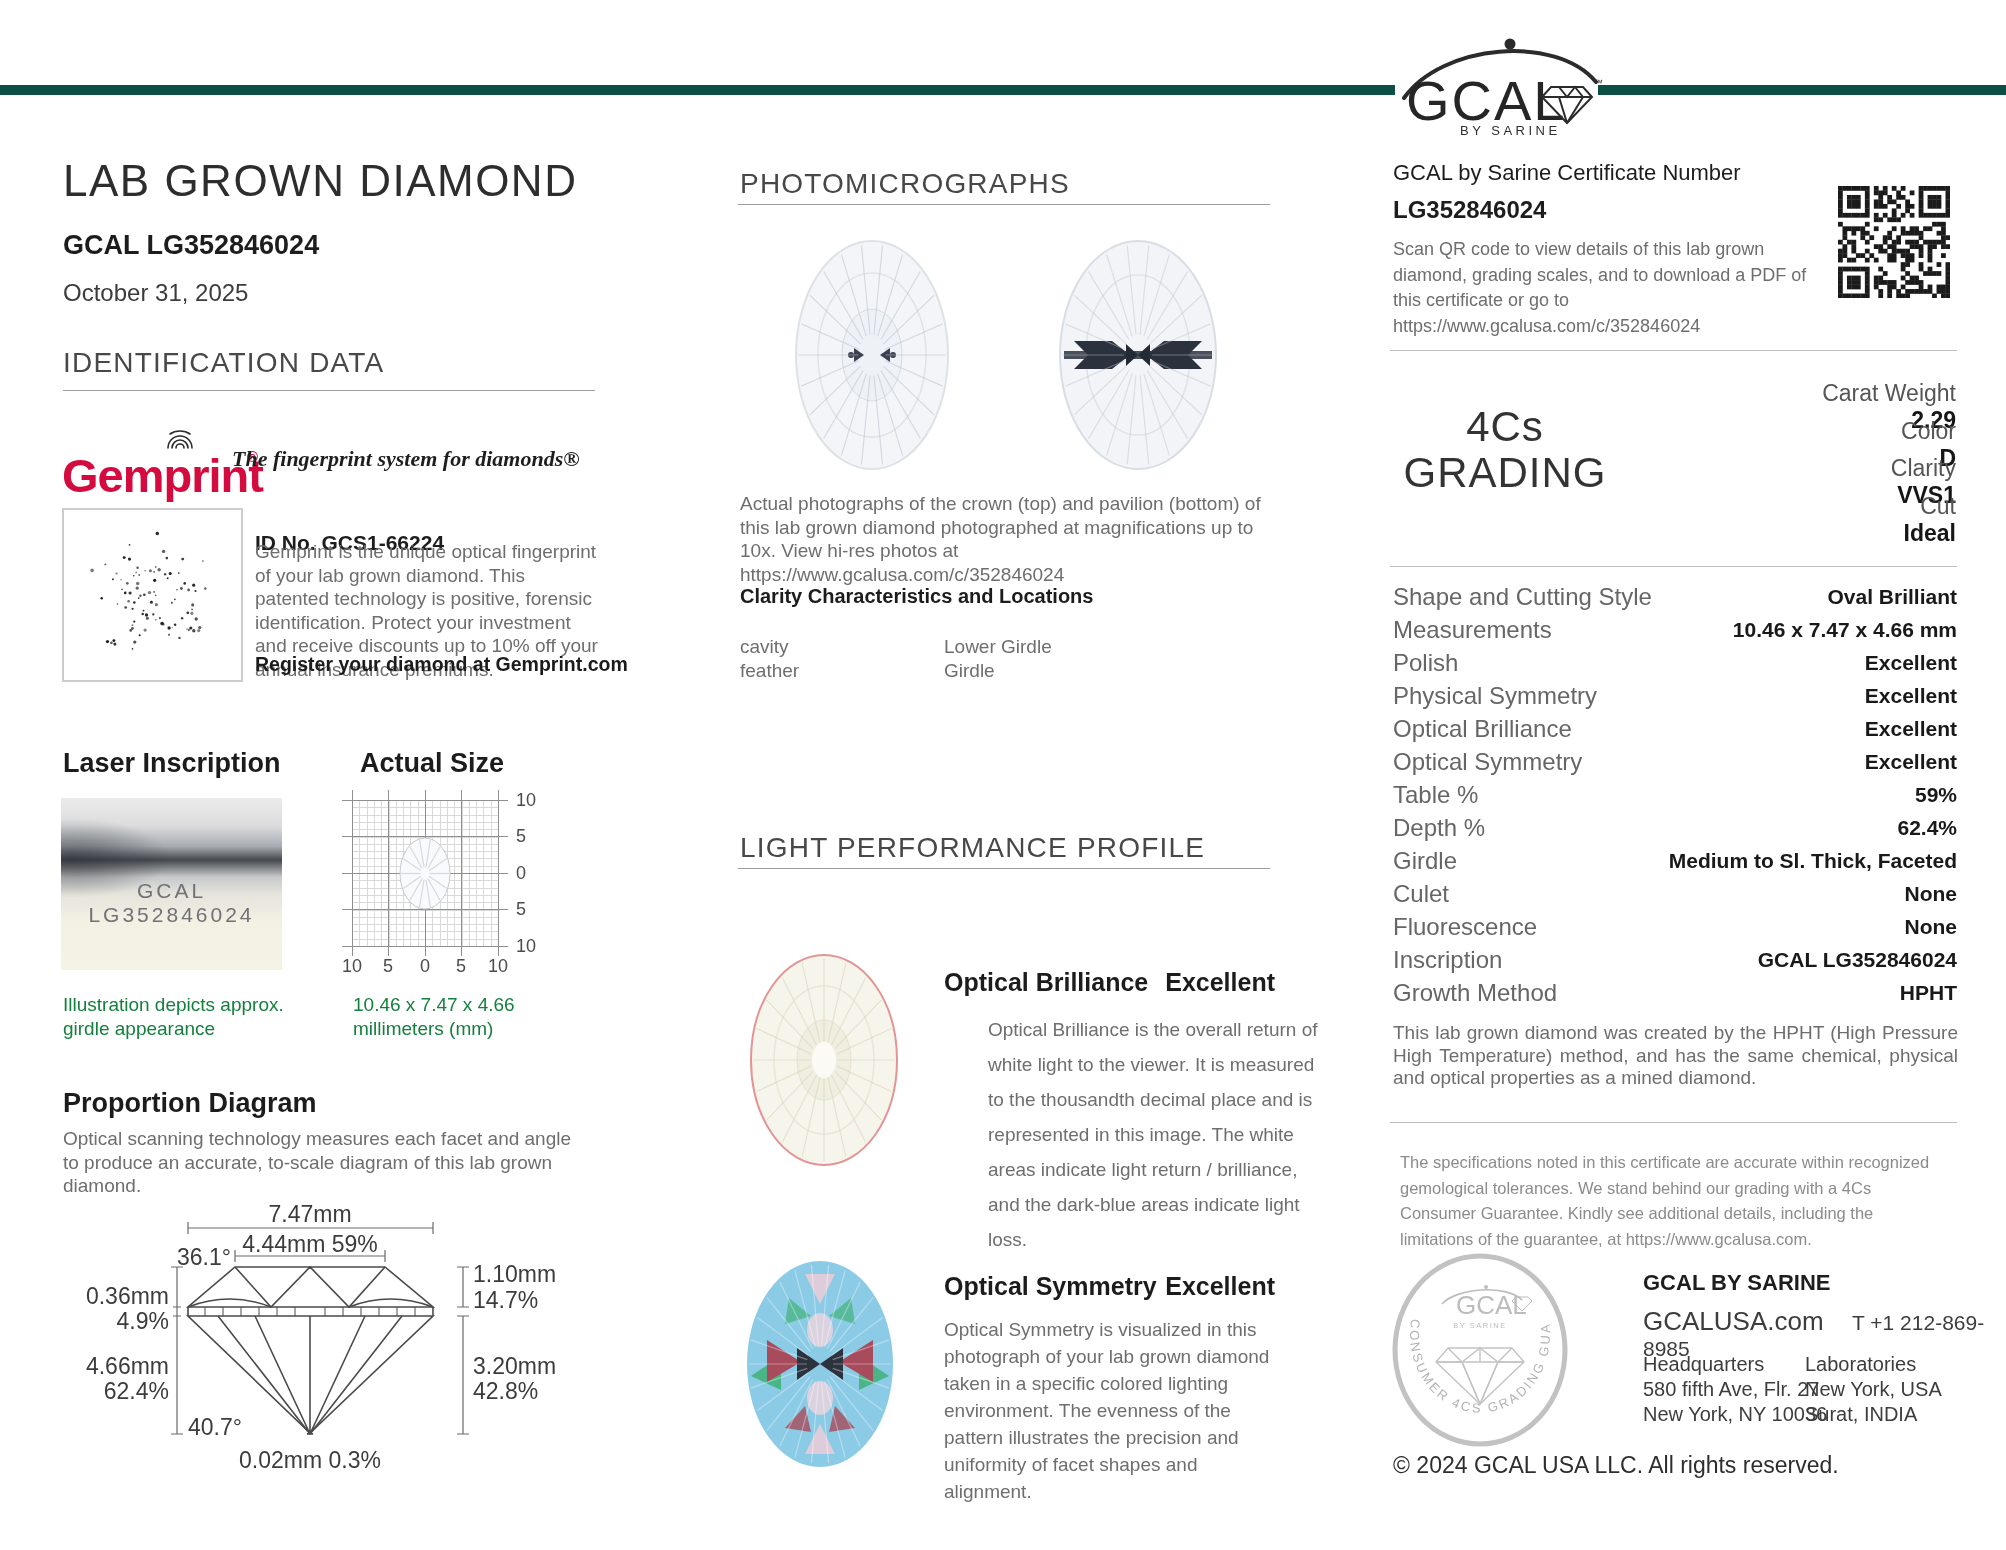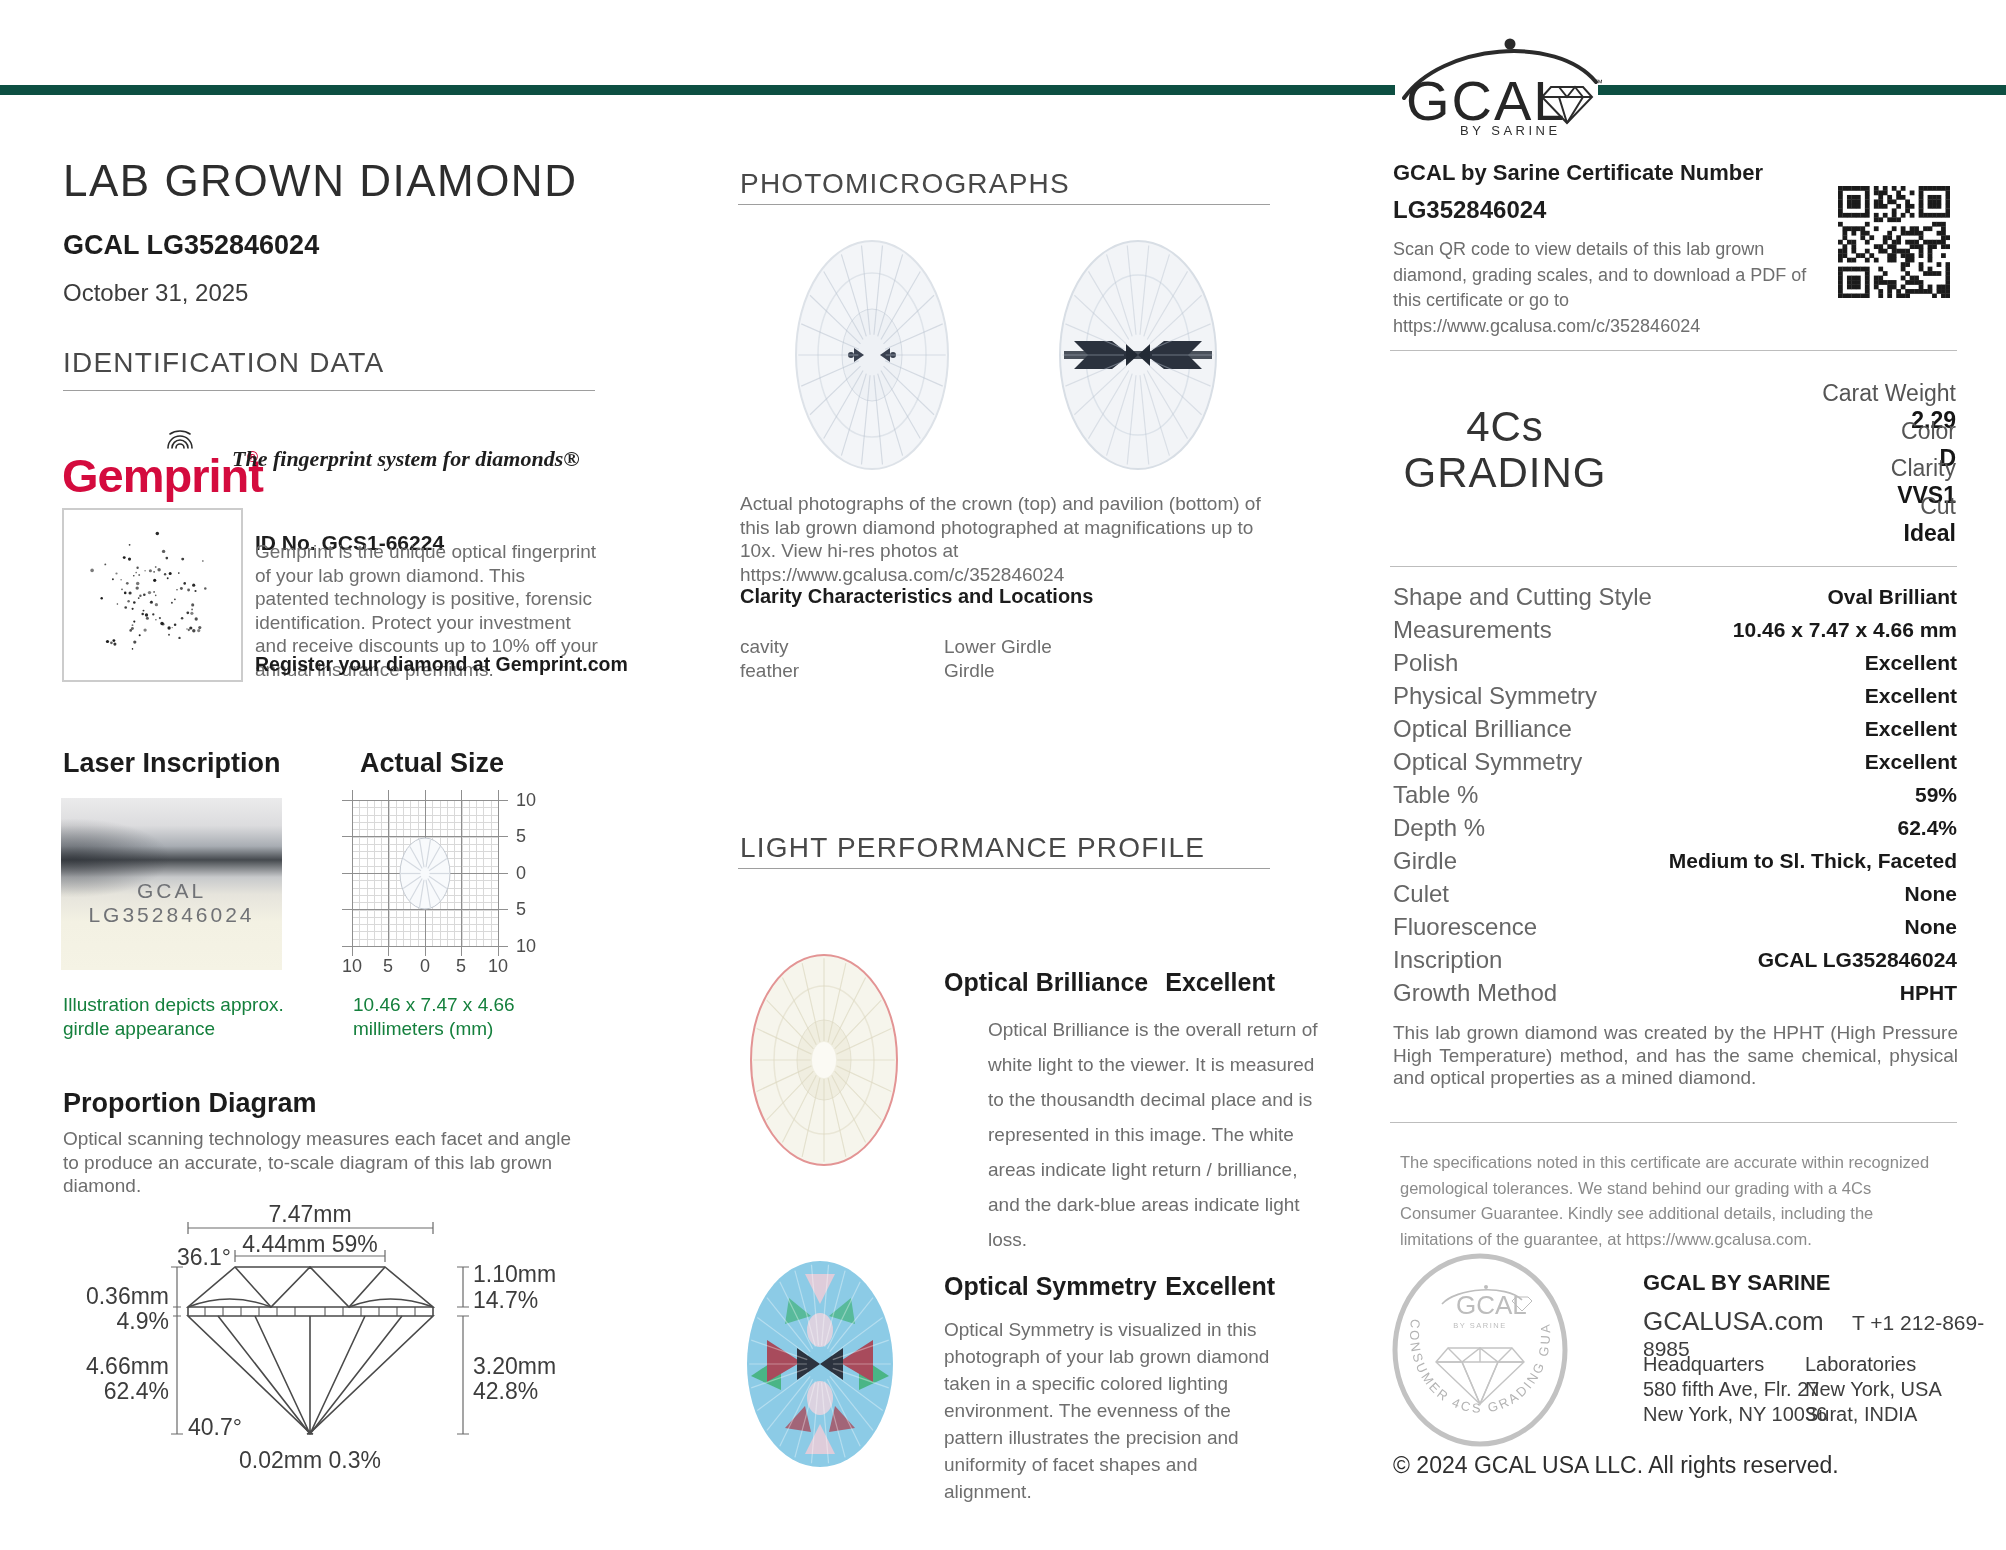--- a/index.html
+++ b/index.html
@@ -18,21 +18,21 @@
   .gemprint{font-size:47px;font-weight:800;color:#d40b3e;letter-spacing:-1px;}
   .tagline{font-family:"Liberation Serif",serif;font-style:italic;font-weight:600;font-size:22px;color:#1e1e1e;}
   .scatterbox{border:2px solid #cccccc;background:#fff;}
   .laser{background:linear-gradient(180deg,#ebebec 0%,#dcdcde 16%,#a8adb3 28%,#45494e 36%,#c7c9cb 46%,#e6e4dc 56%,#f3f1e3 72%,#f5f3e5 100%);overflow:hidden;}
   .laser-txt{font-size:21px;letter-spacing:3px;color:#707276;width:100%;text-align:center;top:47%;}
   .gridminor{background-image:repeating-linear-gradient(to bottom,#d9d9d9 0 1px,transparent 1px 7.3px),repeating-linear-gradient(to right,#d9d9d9 0 1px,transparent 1px 7.3px);}
   .majv{width:1px;background:#8f8f8f;top:790px;height:166px;}
   .majh{height:1px;background:#8f8f8f;left:342px;width:166px;}
   .rlabel{font-size:18px;color:#4c4c4c;width:30px;line-height:20px;}
   .ob-title{font-size:25px;font-weight:bold;color:#1c1c1c;}
-  .certh{font-size:22px;font-weight:bold;color:#1d1d1d;}
+  .certh{font-size:22px;font-weight:normal;color:#1d1d1d;}
   .certnum{font-size:24px;font-weight:bold;color:#1d1d1d;}
   .scan{font-size:18px;line-height:25.5px;color:#6e6e6e;}
   .fours{font-size:42px;color:#333;letter-spacing:1px;line-height:46px;text-align:center;font-weight:400;}
   .crow{display:flex;justify-content:space-between;align-items:flex-end;height:37.5px;flex-direction:column;}
   .crow .lbl{font-size:23px;color:#555;}
   .crow .val{font-size:23px;font-weight:bold;color:#161616;}
   .srow{display:flex;justify-content:space-between;align-items:center;height:33px;}
   .srow .lbl{font-size:24px;color:#666;}
   .srow .val{font-size:21px;font-weight:bold;color:#191919;}
   .just{text-align:justify;}

